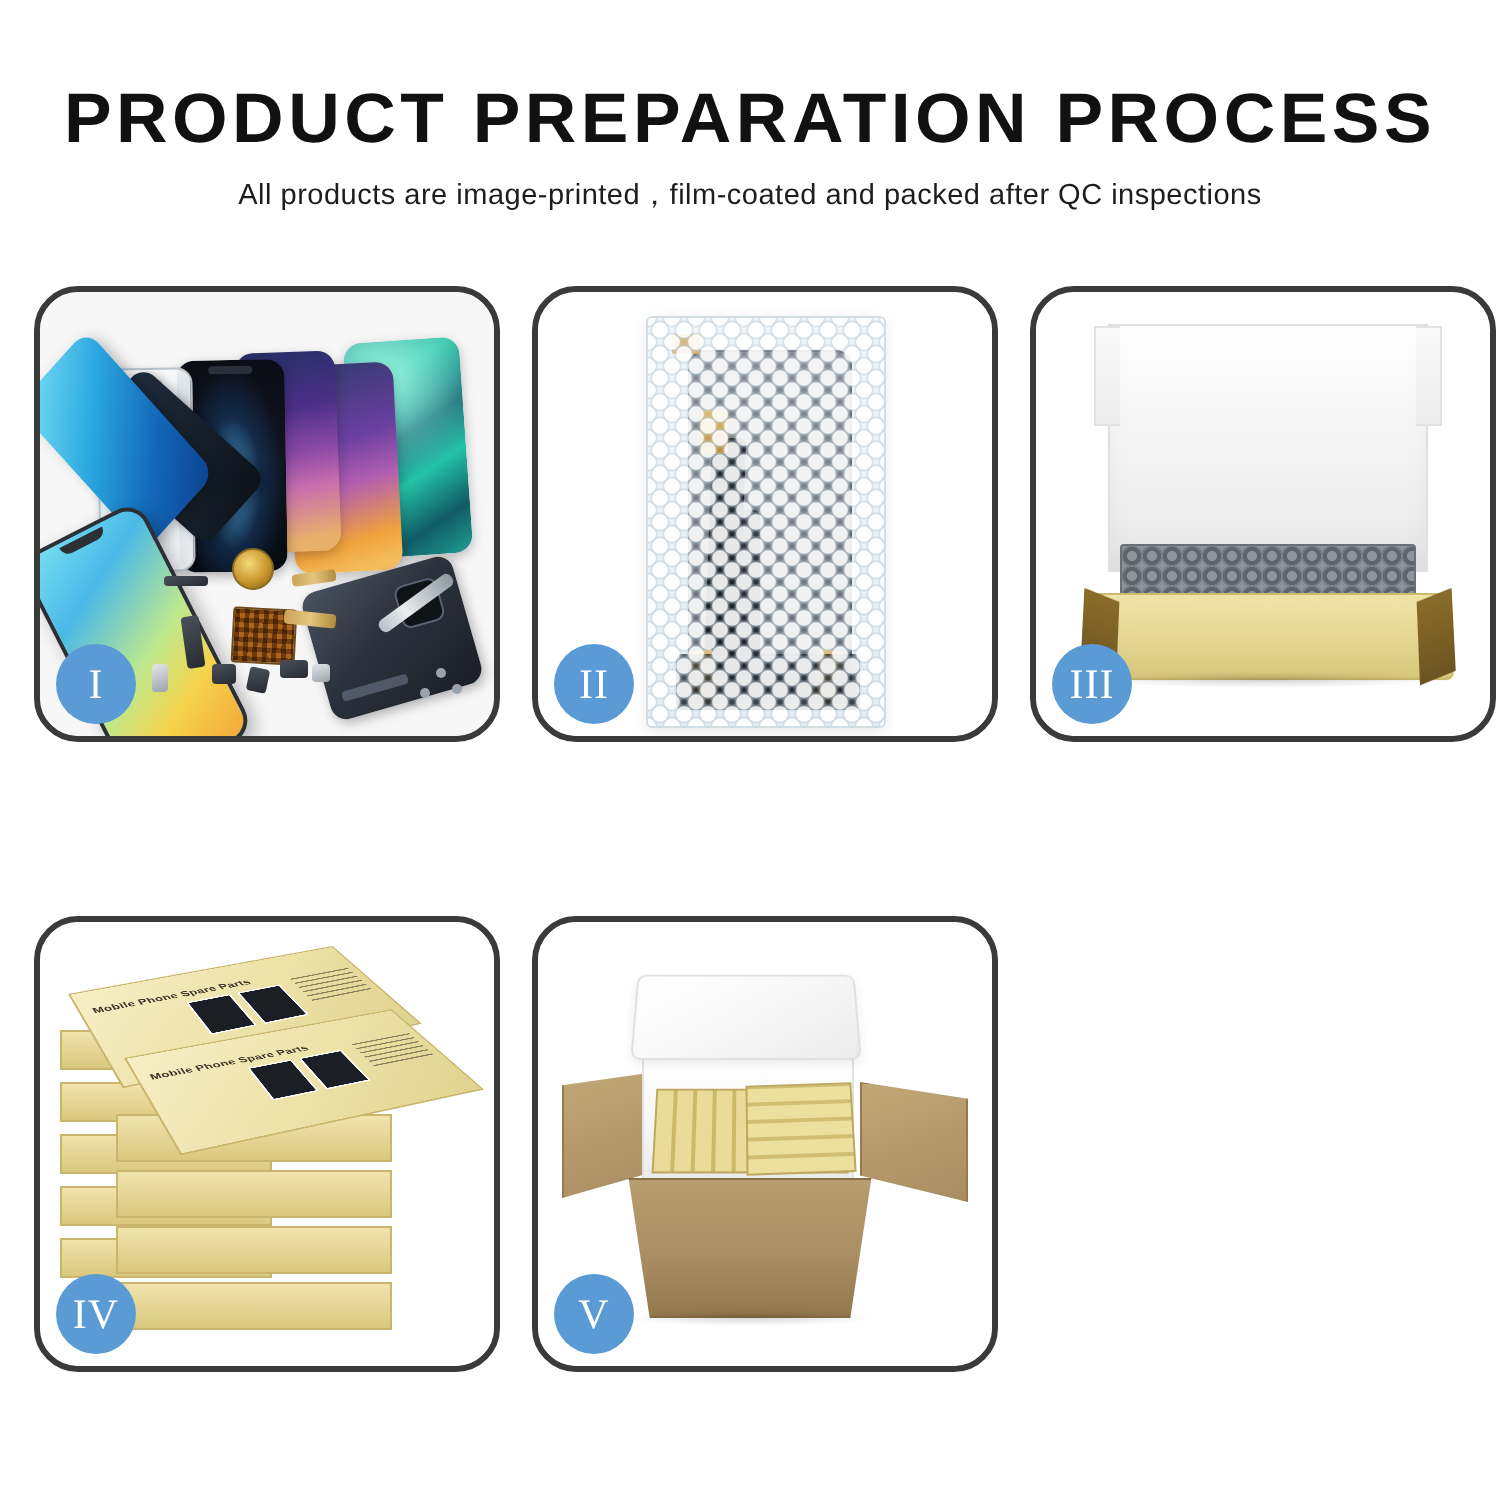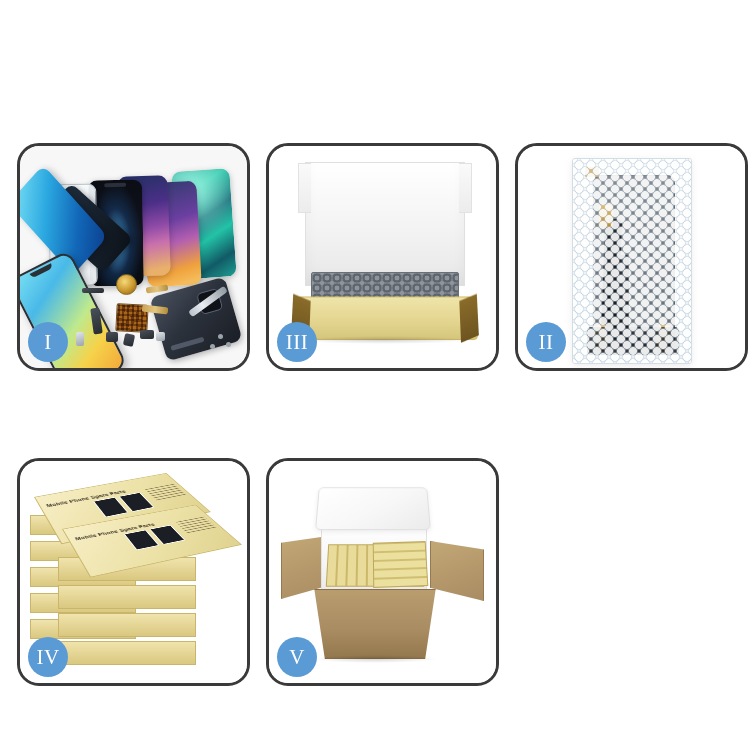--- a/index.html
+++ b/index.html
@@ -443,20 +443,24 @@
   .c6-shadow {
     position:absolute; left: 32px; top: 178px; width: 156px; height: 9px;
     background: radial-gradient(ellipse at center, rgba(0,0,0,.13), rgba(0,0,0,0) 72%);
   }
 </style>
 </head>
 <body>
 
 <div class="page">
 
+  <div class="header">
+    <h1 class="title">PRODUCT PREPARATION PROCESS</h1>
+    <p class="subtitle">All products are image-printed，film-coated and packed after QC inspections</p>
+  </div>
 
   <div class="grid">
 
     <div class="panel">
       <div class="panel-stage">
         <div class="p1-bg"></div>
 
         <div class="phone-fan ph-green"></div>
         <div class="phone-fan ph-purple"></div>
         <div class="phone-fan ph-purple2"></div>
@@ -490,52 +494,52 @@
         <div class="part screwdriver" style="left:166px; top:152px;"></div>
         <div class="part dot" style="left:198px; top:188px;"></div>
         <div class="part dot" style="left:206px; top:196px;"></div>
         <div class="part dot" style="left:190px; top:198px;"></div>
       </div>
       <div class="badge">I</div>
     </div>
 
     <div class="panel">
       <div class="panel-stage">
-        <div class="p3-bg"></div>
-        <div class="box3-lid"></div>
-        <div class="box3-foam"></div>
-        <div class="box3-front">
-          <div class="flapL"></div>
-          <div class="flapR"></div>
-        </div>
-        <div class="box3-shadow"></div>
-      </div>
-      <div class="badge">III</div>
-    </div>
-
-    <div class="panel">
-      <div class="panel-stage">
         <div class="p2-bg"></div>
         <div class="bag">
           <div class="screen-inside"></div>
           <div class="ribbon"></div>
           <div class="ribbon2"></div>
           <div class="connector" style="left:26px; top:46px;"></div>
           <div class="connector" style="left:22px; bottom:12px; width:12px; height:26px; transform:rotate(-8deg);"></div>
           <div class="connector" style="right:22px; bottom:12px; width:12px; height:26px; transform:rotate(8deg);"></div>
           <div class="bottomband"></div>
           <div class="tape"></div>
           <div class="bubbles"></div>
         </div>
       </div>
       <div class="badge">II</div>
     </div>
 
     <div class="panel">
       <div class="panel-stage">
+        <div class="p3-bg"></div>
+        <div class="box3-lid"></div>
+        <div class="box3-foam"></div>
+        <div class="box3-front">
+          <div class="flapL"></div>
+          <div class="flapR"></div>
+        </div>
+        <div class="box3-shadow"></div>
+      </div>
+      <div class="badge">III</div>
+    </div>
+
+    <div class="panel">
+      <div class="panel-stage">
         <div class="p4-bg"></div>
 
         <div class="kbox" style="left:10px; top:54px;  width:104px; height:18px;"></div>
         <div class="kbox" style="left:10px; top:80px;  width:104px; height:18px;"></div>
         <div class="kbox" style="left:10px; top:106px; width:104px; height:18px;"></div>
         <div class="kbox" style="left:10px; top:132px; width:104px; height:18px;"></div>
         <div class="kbox" style="left:10px; top:158px; width:104px; height:18px;"></div>
 
         <div class="ktop" style="left:14px; top:36px; width:150px; height:74px;">
           <div class="label-text" style="left:6px; top:14px;">Mobile Phone Spare Parts</div>

